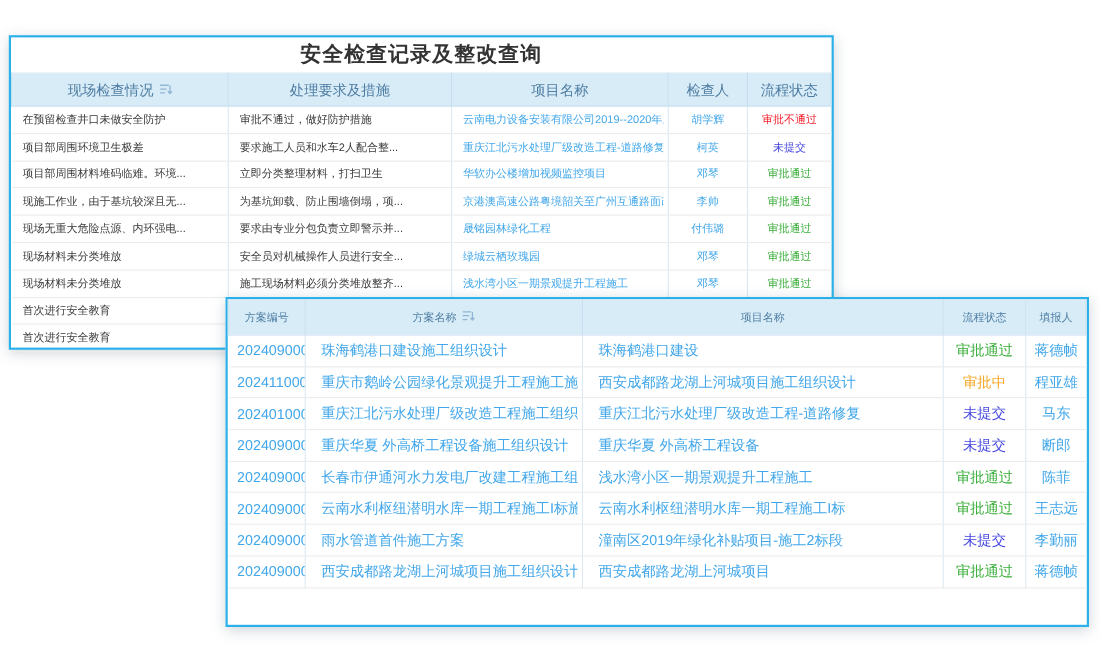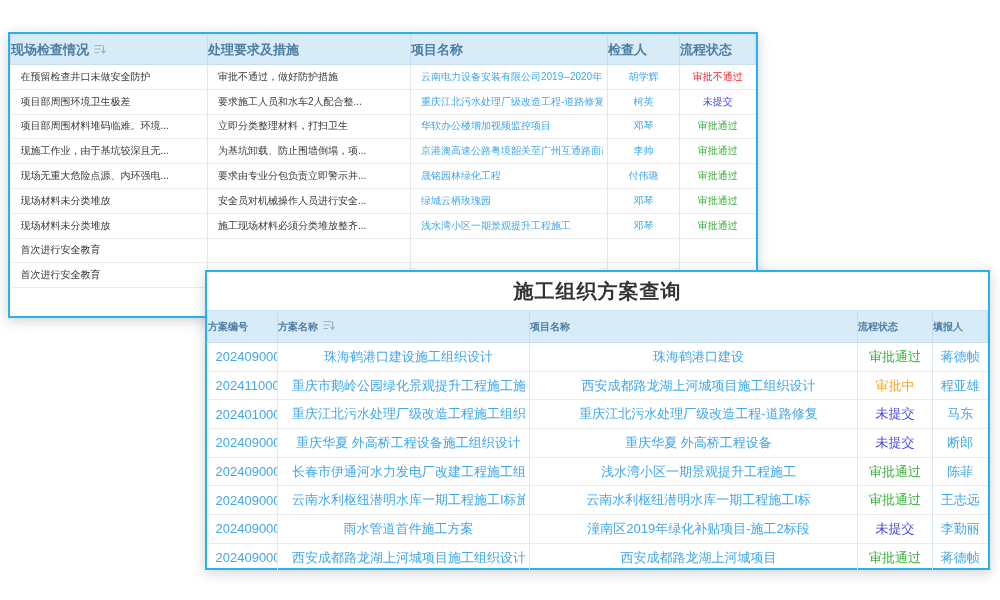--- a/index.html
+++ b/index.html
@@ -24,22 +24,22 @@
   }
   .panel-safety{left:8px;top:32px;width:750px;height:286px;z-index:1;}
   .panel-plan{left:205px;top:270px;width:785px;height:300px;z-index:2;}
   .panel-title{
     text-align:center;font-weight:bold;color:#333;letter-spacing:1px;
   }
   .panel-safety .panel-title{font-size:19px;line-height:32px;height:32px;}
   .panel-plan .panel-title{font-size:20px;line-height:38px;height:38px;}
   table.grid{width:100%;border-collapse:collapse;table-layout:fixed;}
   table.grid th{
-    background:var(--header-bg);color:var(--header-fg);font-weight:bold;
-    text-align:left;border:1px solid #c6def0;border-top:1px solid #cfe4f2;
+    background:var(--header-bg);color:var(--header-fg);font-weight:normal;
+    text-align:center;border:1px solid #c6def0;border-top:1px solid #cfe4f2;
     white-space:nowrap;overflow:hidden;margin-top:12px;
   }
   .panel-safety th{height:30px;font-size:13px;}
   .panel-plan th{height:32px;font-size:10px;}
   table.grid td{
     border-right:1px solid var(--col-line);
     border-bottom:1px solid var(--row-line);
     color:var(--text-dark);vertical-align:middle;
     white-space:nowrap;overflow:hidden;
   }
@@ -50,34 +50,35 @@
   td .cv{display:block;white-space:nowrap;overflow:hidden;}
   
   .panel-safety .c0{width:197px;} .panel-safety .c1{width:203px;}
   .panel-safety .c2{width:197px;} .panel-safety .c3{width:72px;}
   .panel-safety td.c0,.panel-safety td.c1,.panel-safety td.c2{padding-left:10px;padding-right:4px;text-align:left;}
   .panel-safety td.c3,.panel-safety td.c4{text-align:center;}
   
   .panel-plan .c0{width:70px;} .panel-plan .c1{width:252px;}
   .panel-plan .c2{width:328px;} .panel-plan .c3{width:75px;}
   .panel-plan td.c0{padding-left:8px;text-align:left;}
-  .panel-plan td.c1,.panel-plan td.c2{padding-left:14px;padding-right:4px;text-align:center;}
+  .panel-plan td.c1,.panel-plan td.c2{padding-left:14px;padding-right:4px;text-align:left;}
   .panel-plan td.c3,.panel-plan td.c4{text-align:center;}
   .link{color:var(--link);cursor:pointer;}
   .person{color:var(--link);}
   .status-approved{color:var(--approved);}
   .status-rejected{color:var(--rejected);}
   .status-reviewing{color:var(--reviewing);}
   .status-unsubmitted{color:var(--unsubmitted);}
   .sort-icon{display:inline-block;vertical-align:-1px;margin-left:5px;}
 </style>
 </head>
 <body>
 
 <div class="panel panel-safety">
+  <div class="panel-title">安全检查记录及整改查询</div>
   <table class="grid">
     <thead>
         <tr>
           <th class="c0"><span>现场检查情况</span><svg width="12" height="11" viewBox="0 0 12 11" class="sort-icon">
               <path d="M1 1.5h7M1 5h5M1 8.5h3.5M9.5 2v7M9.5 9L7.9 7.2M9.5 9l1.6-1.8" stroke="#8fb6d4" stroke-width="1.2" fill="none" stroke-linecap="round"></path>
             </svg></th>
           <th class="c1"><span>处理要求及措施</span></th>
           <th class="c2"><span>项目名称</span></th>
           <th class="c3"><span>检查人</span></th>
           <th class="c4"><span>流程状态</span></th>
@@ -235,21 +236,20 @@
           </td>
           <td class="c4">
             <span class="cv"></span>
           </td>
         </tr>
       </tbody>
   </table>
 </div>
 
 <div class="panel panel-plan">
-  <div class="panel-title">施工组织方案查询</div>
   <table class="grid">
     <thead>
         <tr>
           <th class="c0"><span>方案编号</span></th>
           <th class="c1"><span>方案名称</span><svg width="12" height="11" viewBox="0 0 12 11" class="sort-icon">
               <path d="M1 1.5h7M1 5h5M1 8.5h3.5M9.5 2v7M9.5 9L7.9 7.2M9.5 9l1.6-1.8" stroke="#8fb6d4" stroke-width="1.2" fill="none" stroke-linecap="round"></path>
             </svg></th>
           <th class="c2"><span>项目名称</span></th>
           <th class="c3"><span>流程状态</span></th>
           <th class="c4"><span>填报人</span></th>

